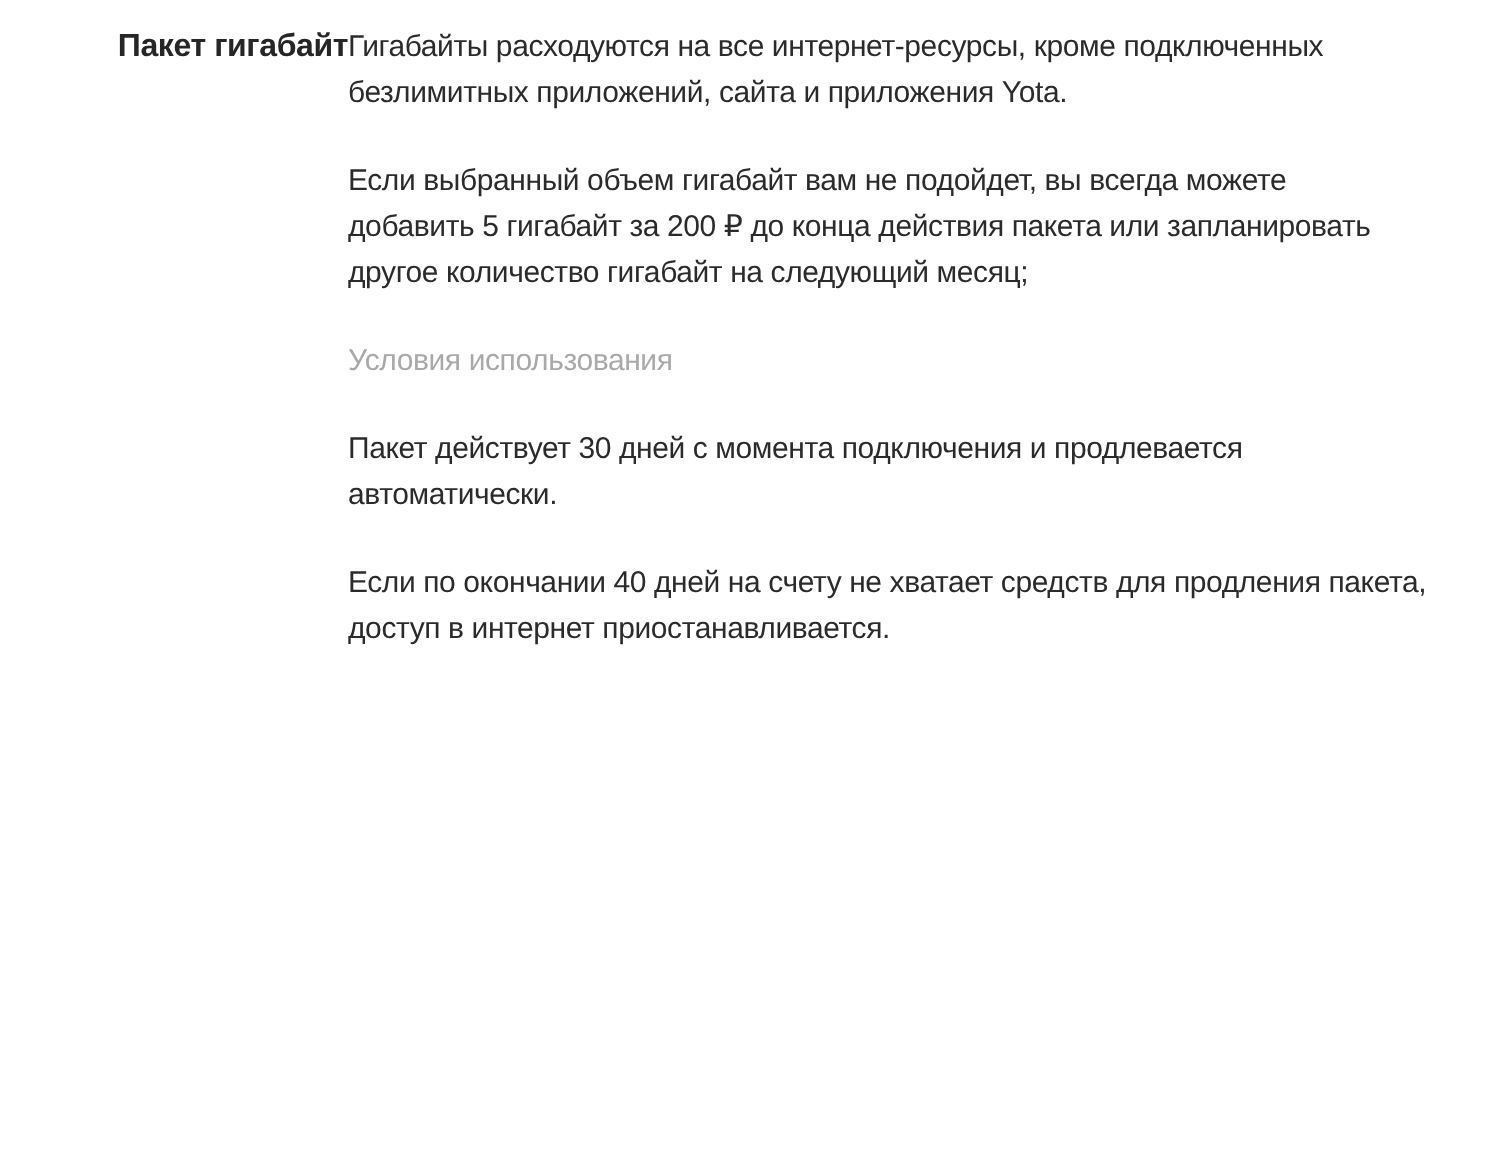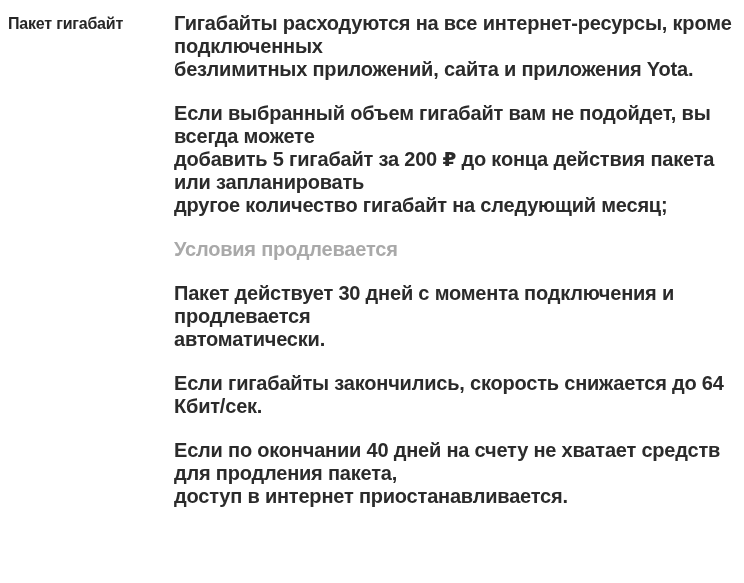--- a/index.html
+++ b/index.html
@@ -19,52 +19,51 @@
     width: 174px;
     flex: 0 0 174px;
     padding-left: 8px;
   }
   .term {
     font-size: 16px;
     font-weight: bold;
     color: #262626;
     line-height: 23px;
     letter-spacing: -0.2px;
+    text-align: right;
   }
   .desc-col {
     width: 560px;
     flex: 0 0 560px;
     padding-left: 0;
   }
   .desc-col p {
-    font-size: 20px;
+    font-size: 15px;
     line-height: 23px;
     color: #2b2b2b;
     letter-spacing: -0.2px;
     white-space: pre-line;
     margin: 0 0 21px 0;
-    font-weight: bold;
   }
   .desc-col p.subheading {
     color: #a9a9a9;
   }
 </style>
 </head>
 <body>
 
 <div class="faq-row">
   <div class="term-col">
     <div class="term">Пакет гигабайт</div>
   </div>
   <div class="desc-col">
     <p>Гигабайты расходуются на все интернет-ресурсы, кроме подключенных
 безлимитных приложений, сайта и приложения Yota.</p>
     <p>Если выбранный объем гигабайт вам не подойдет, вы всегда можете
 добавить 5 гигабайт за 200 ₽ до конца действия пакета или запланировать
 другое количество гигабайт на следующий месяц;</p>
-    <p class="subheading">Условия продлевается</p>
+    <p class="subheading">Условия использования</p>
     <p>Пакет действует 30 дней с момента подключения и продлевается
 автоматически.</p>
-    <p>Если гигабайты закончились, скорость снижается до 64 Кбит/сек.</p>
     <p>Если по окончании 40 дней на счету не хватает средств для продления пакета,
 доступ в интернет приостанавливается.</p>
   </div>
 </div>
 
 </body></html>

